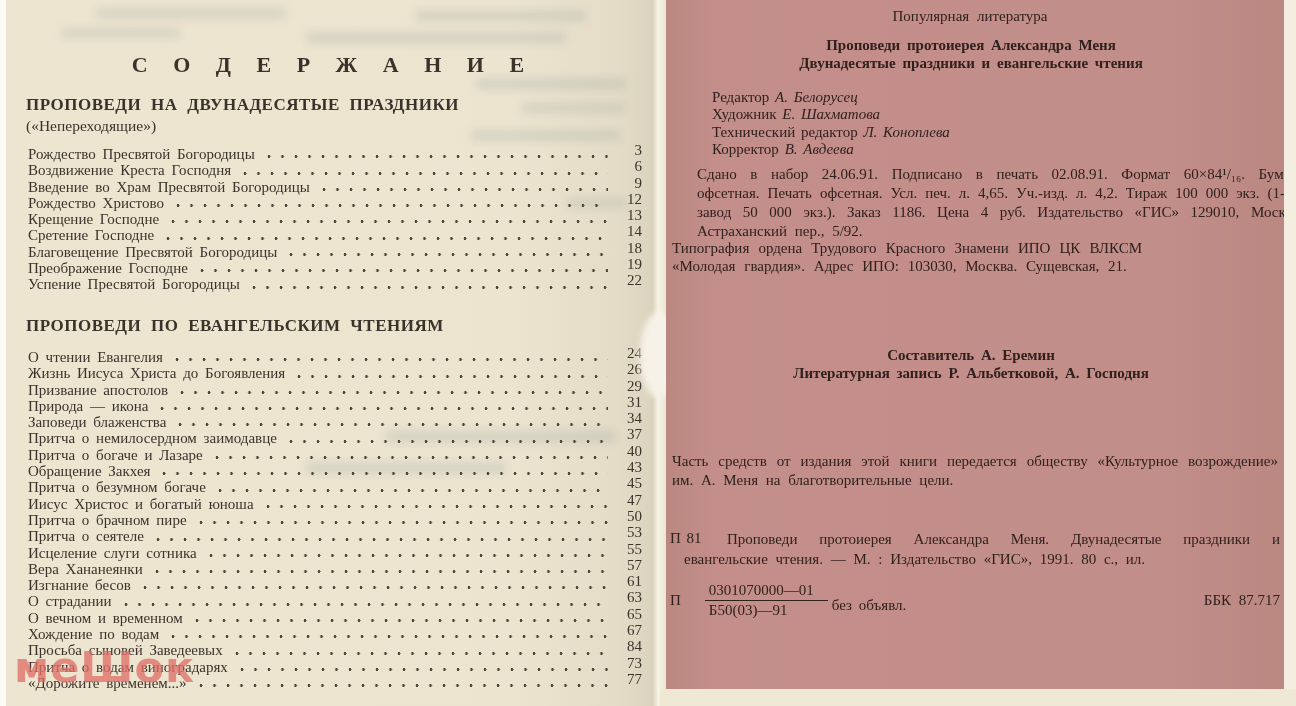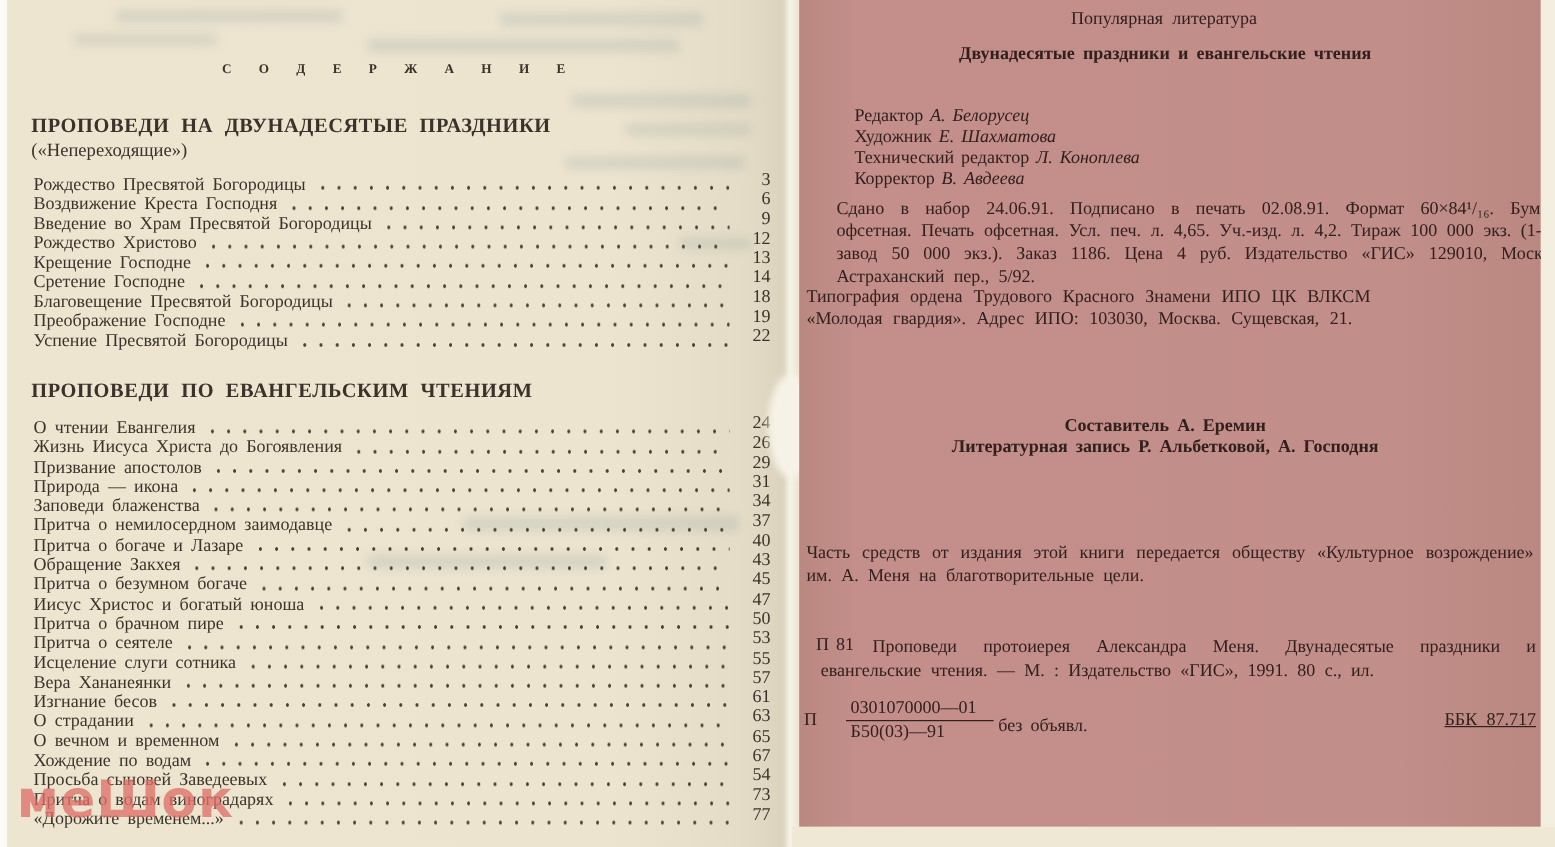--- a/index.html
+++ b/index.html
@@ -30,21 +30,21 @@
   }
   .edge-right{position:absolute;left:1284px;top:0;width:12px;height:706px;background:#f3eee0;}
   .bottom-strip{position:absolute;left:660px;top:689px;width:636px;height:17px;background:#efe8d5;}
 
   
   .smudge{position:absolute;background:rgba(105,130,145,.16);filter:blur(4px);border-radius:4px;}
 
   
   .toc-main-title{
     position:absolute;top:52px;left:20px;right:14px;text-align:center;
-    font-weight:bold;font-size:11px;letter-spacing:8px;word-spacing:4px;
+    font-weight:bold;font-size:22px;letter-spacing:8px;word-spacing:4px;
   }
   .sec-heading{
     position:absolute;left:20px;font-weight:bold;font-size:17px;
     letter-spacing:.5px;word-spacing:5px;white-space:nowrap;
   }
   .sec-sub{position:absolute;left:20px;font-size:15.5px;word-spacing:2px;}
   .toc-list{position:absolute;left:22px;right:10px;}
   .toc-row{display:flex;align-items:baseline;height:16.3px;line-height:16.3px;font-size:15px;}
   .toc-item-title{white-space:nowrap;word-spacing:3px;}
   .toc-dots{
@@ -64,29 +64,29 @@
   .rp{position:absolute;font-size:15px;}
   .series-line{top:8px;left:0;right:10px;text-align:center;word-spacing:4px;}
   .book-title{top:37px;left:0;right:8px;text-align:center;font-weight:bold;line-height:17.5px;word-spacing:3px;}
   .credits{top:89px;left:46px;line-height:17.4px;word-spacing:2px;}
   .credit-name{font-style:italic;}
   .imprint{top:165px;left:6px;width:606px;text-align:justify;line-height:19px;word-spacing:4px;margin-left:25px;}
   .printer{top:240px;left:6px;width:470px;text-align:justify;line-height:17.5px;word-spacing:5px;}
   .compiler{top:347px;left:0;right:8px;text-align:center;font-weight:bold;line-height:17.5px;word-spacing:3px;}
   .charity{top:452px;left:6px;width:606px;text-align:justify;line-height:19px;word-spacing:4px;}
   .catalog{top:530px;left:4px;width:610px;}
-  .catalog-code{position:absolute;left:0;top:0;white-space:nowrap;word-spacing:2px;margin-left:10px;}
+  .catalog-code{position:absolute;left:0;top:0;white-space:nowrap;word-spacing:2px;}
   .catalog-entry{margin:0 0 0 14px;text-indent:43px;text-align:justify;line-height:19.5px;word-spacing:4px;}
   .index-row{top:582px;left:4px;width:610px;display:flex;align-items:center;}
   .index-letter{margin-right:24px;}
   .frac{display:inline-block;text-align:left;line-height:17px;}
   .frac-num{display:block;padding:0 14px 1px 4px;border-bottom:1.7px solid #30201e;}
   .frac-den{display:block;padding:1px 0 0 4px;}
   .index-suffix{margin-left:4px;transform:translateY(5px);word-spacing:3px;}
-  .bbk{margin-left:auto;word-spacing:4px;text-decoration:underline;}
+  .bbk{margin-left:auto;word-spacing:4px;}
   .isbn-row{top:650px;left:6px;width:606px;display:flex;align-items:baseline;margin-top:40px;}
   .isbn-right{margin-left:auto;display:flex;gap:24px;align-items:baseline;word-spacing:3px;}
 </style>
 </head>
 <body>
 
 <div class="edge-left"></div>
 
 <div class="page-left">
 
@@ -271,21 +271,21 @@
 
       <div class="toc-row">
         <span class="toc-item-title">Хождение по водам</span>
         <span class="toc-dots"></span>
         <span class="toc-page">67</span>
       </div>
 
       <div class="toc-row">
         <span class="toc-item-title">Просьба сыновей Заведеевых</span>
         <span class="toc-dots"></span>
-        <span class="toc-page">54</span>
+        <span class="toc-page">84</span>
       </div>
 
       <div class="toc-row">
         <span class="toc-item-title">Притча о водам виноградарях</span>
         <span class="toc-dots"></span>
         <span class="toc-page">73</span>
       </div>
 
       <div class="toc-row">
         <span class="toc-item-title">«Дорожите временем...»</span>
@@ -298,20 +298,21 @@
 </div>
 
 <div class="gutter"></div>
 <div class="gutter-blob"></div>
 
 <div class="page-right">
 
   <div class="rp series-line">Популярная литература</div>
 
   <div class="rp book-title">
+    <div>Проповеди протоиерея Александра Меня</div>
     <div>Двунадесятые праздники и евангельские чтения</div>
   </div>
 
   <div class="rp credits">
 
       <div>
         <span class="credit-role">Редактор</span>
         <span> </span>
         <span class="credit-name">А. Белорусец</span>
       </div>

